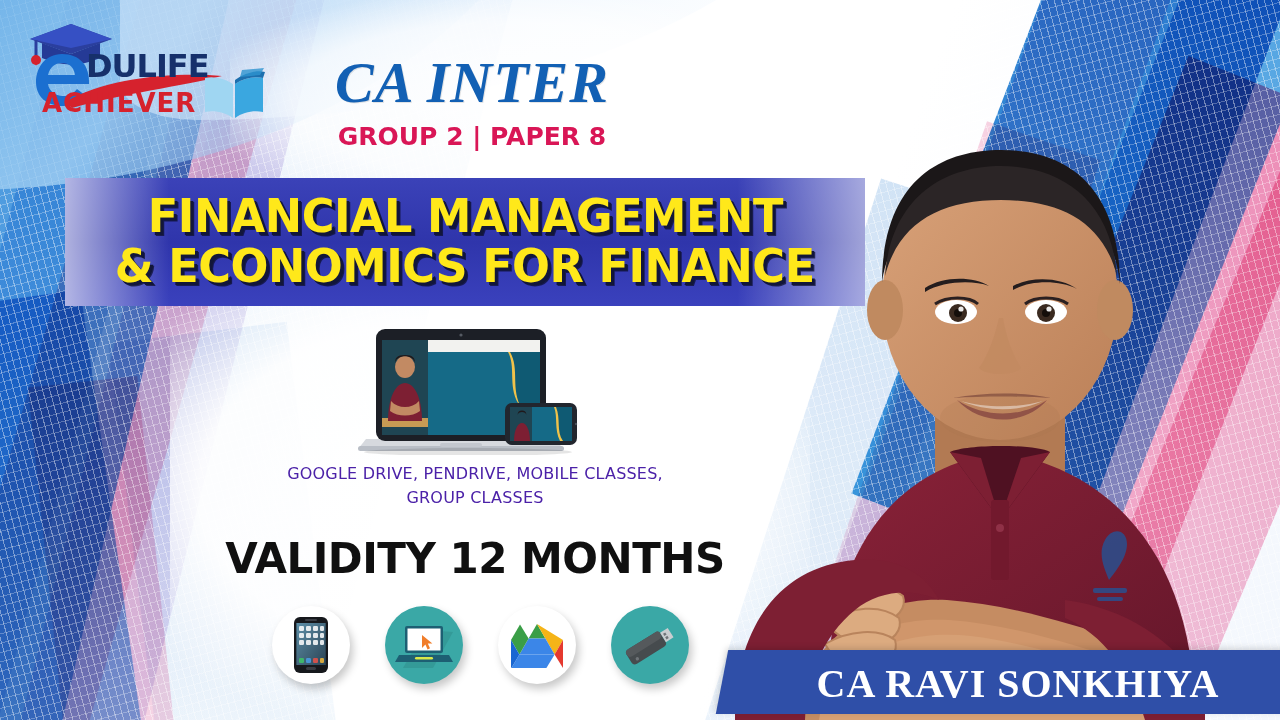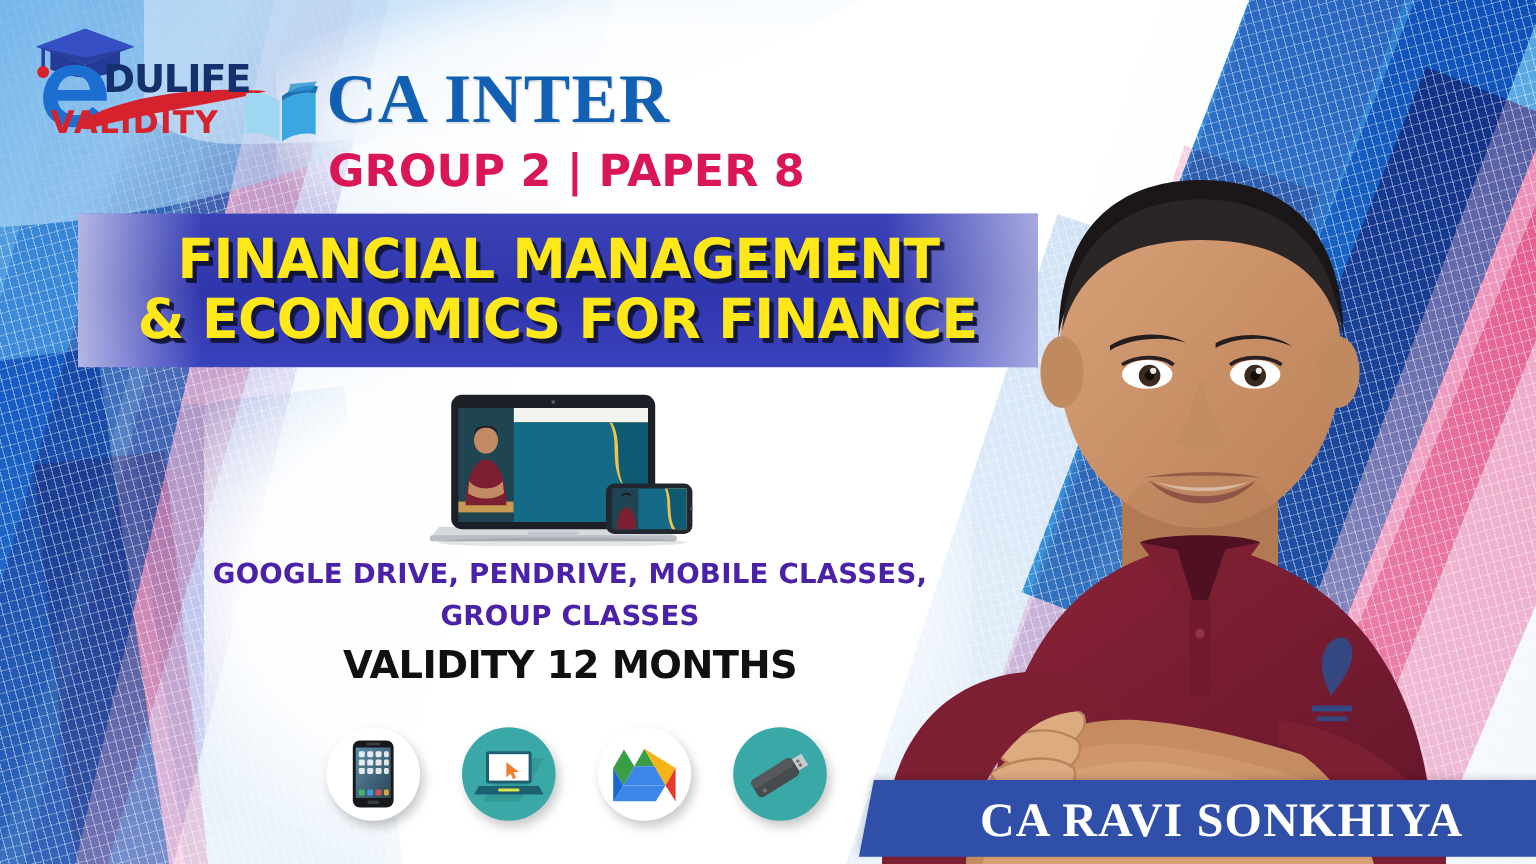--- a/index.html
+++ b/index.html
@@ -58,30 +58,32 @@
     font-family:"DejaVu Sans", sans-serif;
     font-size:26px; font-weight:bold; letter-spacing:1px;
     color:#d6222d; line-height:1;
   }
   .logo-swoosh { position:absolute; left:50px; top:50px; }
   .logo-book { position:absolute; left:188px; top:44px; }
 
   
   .ca-inter {
     position:absolute; left:272px; top:54px; width:400px;
+    text-align:center;
     font-family:"Liberation Serif", serif;
     font-weight:bold; font-size:58px; letter-spacing:1px;
     color:#1260b4; line-height:1;
     text-shadow: 1px 1px 0 rgba(0,0,0,.10);
+    font-style: italic;
   }
   .group-paper {
     position:absolute; left:272px; top:124px; width:400px;
     text-align:center;
     font-family:"DejaVu Sans", sans-serif;
-    font-weight:bold; font-size:37px; letter-spacing:0px;
+    font-weight:bold; font-size:25px; letter-spacing:0px;
     color:#d91656; line-height:1;
   }
 
   
   .title-banner {
     position:absolute; left:65px; top:178px; width:800px; height:128px;
     background:
       linear-gradient(90deg, rgba(255,255,255,.62) 0%, rgba(255,255,255,0) 13%,
                      rgba(255,255,255,0) 84%, rgba(255,255,255,.55) 100%),
       linear-gradient(180deg, #3b42b8 0%, #2f35ab 50%, #3a41bd 100%);
@@ -100,28 +102,28 @@
   }
 
   
   .devices { position:absolute; left:358px; top:325px; width:230px; height:130px; }
 
   
   .modes {
     position:absolute; left:150px; top:462px; width:650px;
     text-align:center;
     font-family:"DejaVu Sans", sans-serif;
-    font-weight:bold; font-size:23px; letter-spacing:0.2px;
+    font-weight:normal; font-size:16px; letter-spacing:0.2px;
     color:#4b21a8; line-height:1.5;
   }
   .validity {
     position:absolute; left:150px; top:538px; width:650px;
     text-align:center;
     font-family:"DejaVu Sans", sans-serif;
-    font-weight:bold; font-size:32px; letter-spacing:-0.5px;
+    font-weight:bold; font-size:42px; letter-spacing:-0.5px;
     color:#101010; line-height:1;
   }
 
   
   .icon-row { position:absolute; left:272px; top:598px; width:420px; height:96px; }
   .icircle {
     position:absolute; width:78px; height:78px; border-radius:50%;
     box-shadow: 3px 5px 9px rgba(0,0,0,.22);
     display:flex; align-items:center; justify-content:center;
     overflow:hidden;
@@ -193,21 +195,21 @@
     <svg class="logo-e-wrap" width="60" height="62" viewBox="0 0 60 62">
       <path d="M30 6 C13 6 4 20 4 34 C4 49 15 58 31 58 C41 58 49 54 54 48 L45 41 C41 46 37 48 31 48 C23 48 17 43 16 36 L57 36 C58 18 48 6 30 6 Z
                M16 27 C18 19 23 15 30 15 C37 15 42 19 43 27 Z" fill="#1b6fd0"></path>
     </svg>
 
     <svg class="logo-swoosh" width="160" height="40" viewBox="0 0 160 40">
       <path d="M2 30 C40 6 110 0 158 4 C120 14 55 22 8 36 Z" fill="#d6222d"></path>
     </svg>
 
     <div class="logo-text">DULIFE</div>
-    <div class="logo-ach">VALIDITY</div>
+    <div class="logo-ach">ACHIEVER</div>
 
     <svg class="logo-book" width="64" height="58" viewBox="0 0 64 58">
       <path d="M31 18 C22 12 11 10 3 12 L3 46 C12 44 23 46 31 52 Z" fill="#9fd6f2"></path>
       <path d="M33 18 C42 12 53 10 61 12 L61 46 C52 44 41 46 33 52 Z" fill="#3aa7e0"></path>
       <path d="M33 14 C44 6 56 4 63 6 L61 12 C53 10 42 12 33 18 Z" fill="#1d6fae"></path>
       <path d="M40 4 L62 2 L58 9 L38 11 Z" fill="#2e93cf" opacity=".8"></path>
     </svg>
   </div>
 
   <div class="ca-inter">CA INTER</div>

